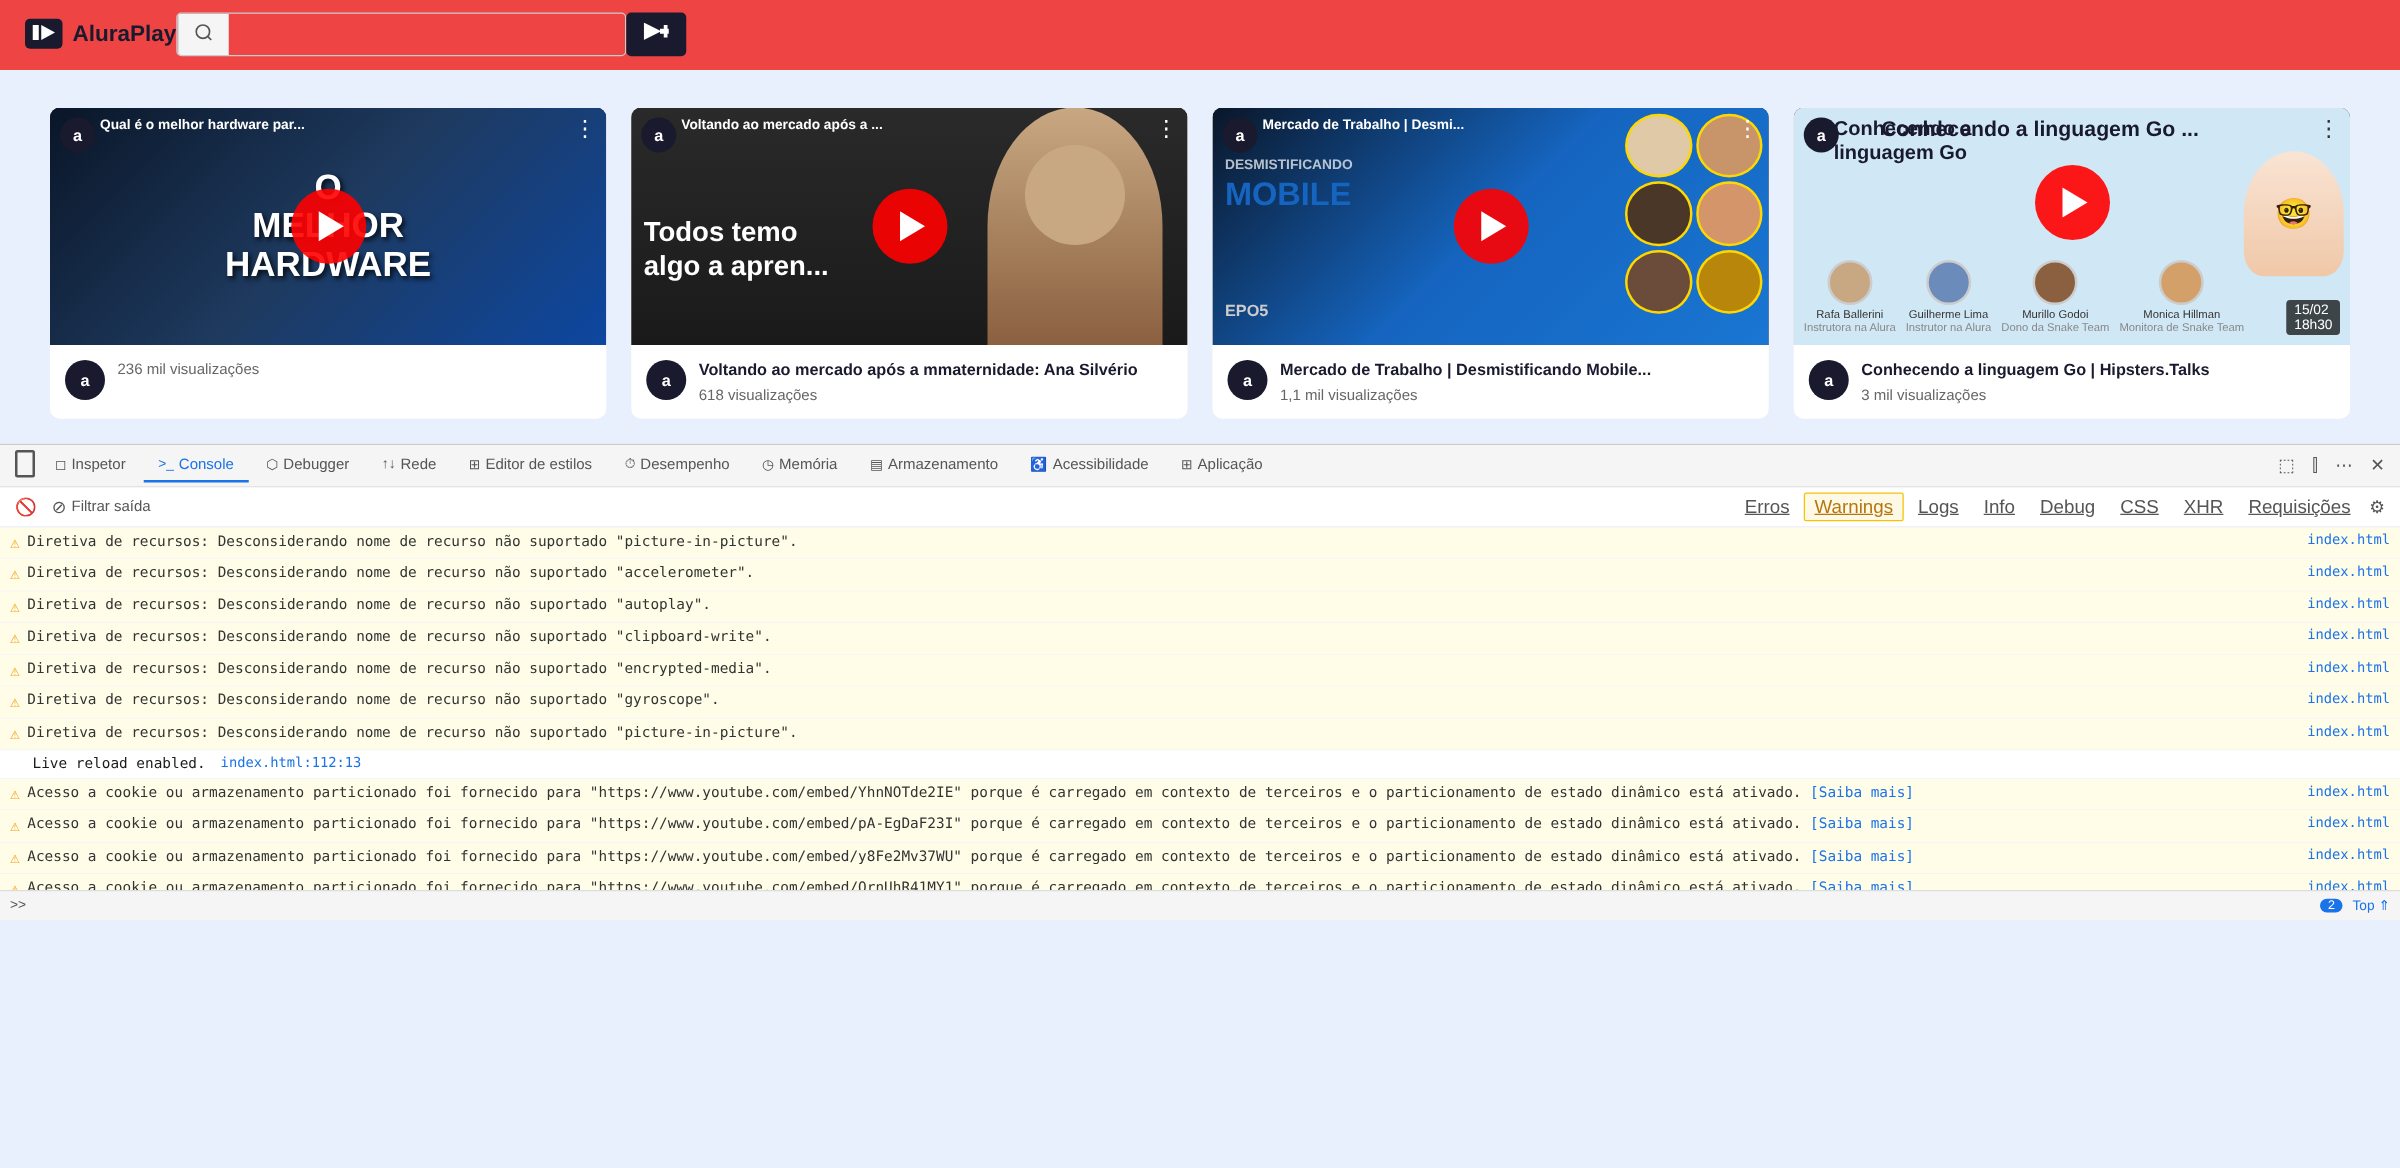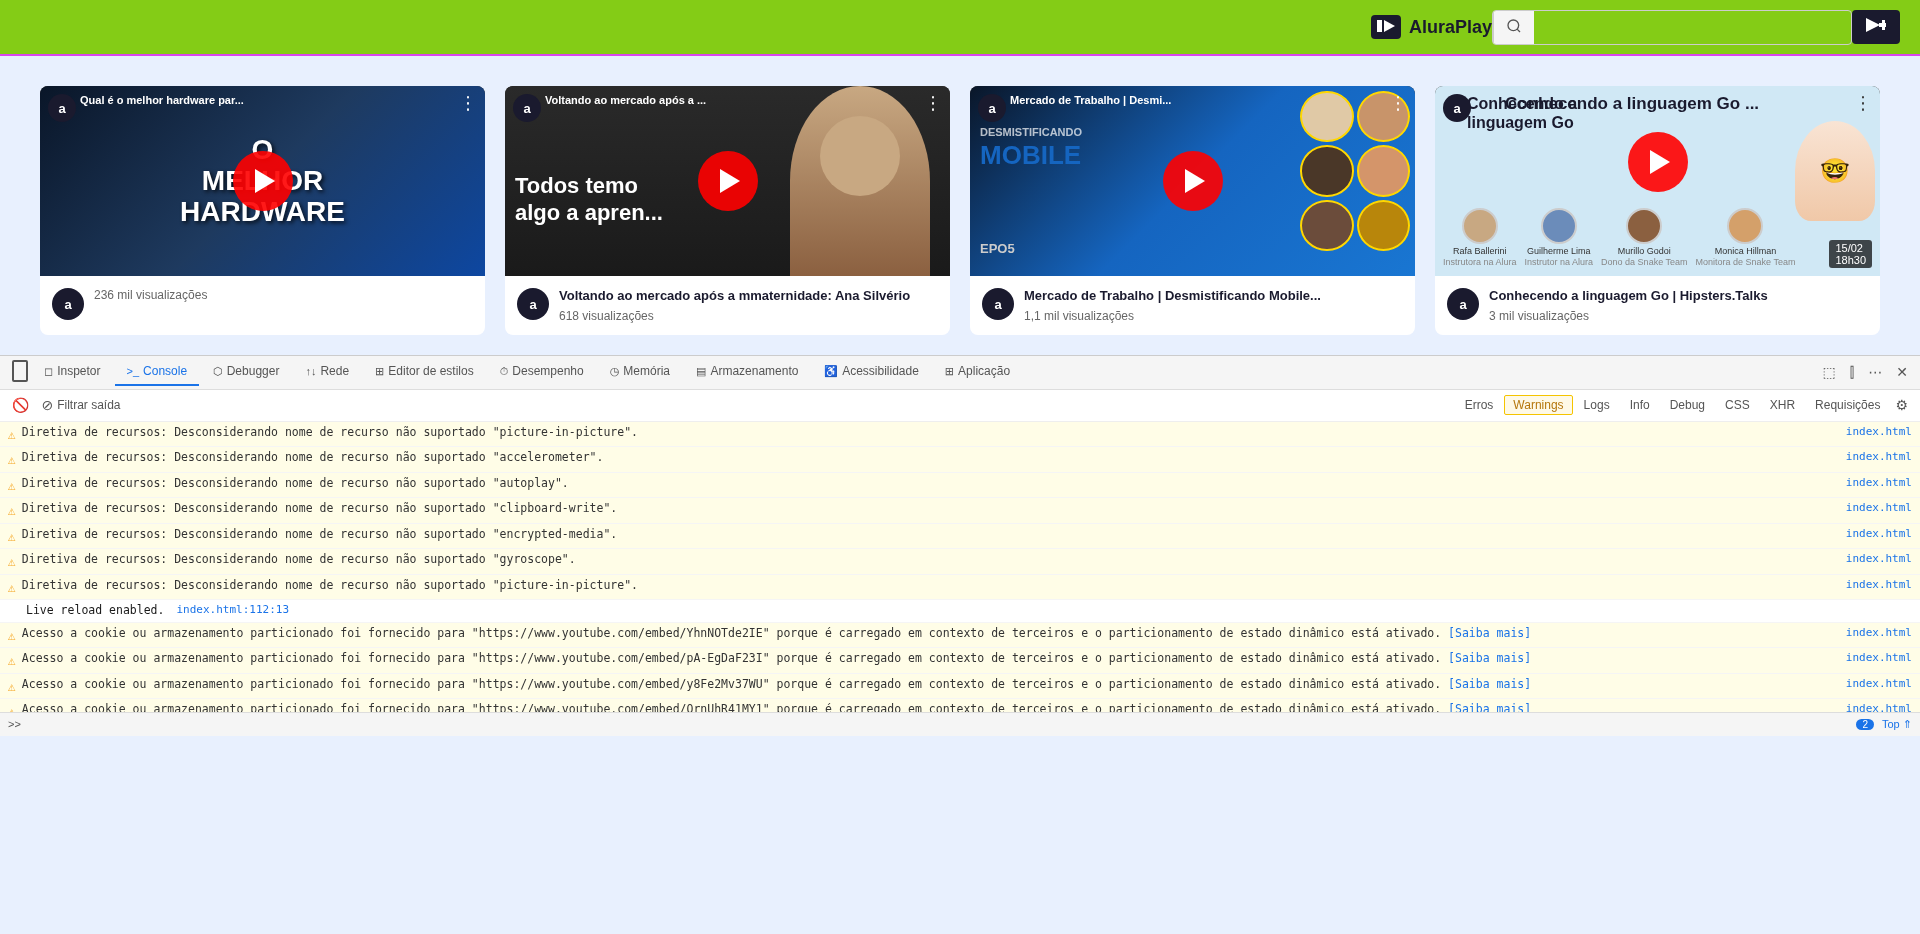--- a/index.html
+++ b/index.html
@@ -1,26 +1,26 @@
 <!DOCTYPE html>
 <html><head>
   <meta charset="utf-8">
   <style>
     * { box-sizing: border-box; margin: 0; padding: 0; }
     body { font-family: Arial, sans-serif; background: #e8f0fe; overflow-x: hidden; }
 
     
     .navbar {
-      background: #84cc16;
-      display: flex;
-      align-items: center;
-      justify-content: flex-end;
+      background: #ef4444;
+      display: flex;
+      align-items: center;
+      justify-content: flex-start;
       padding: 0 20px;
       height: 56px;
-      border-bottom: 2px solid #d946ef;
+      border-bottom: 2px solid #ef4444;
       position: relative;
     }
     .navbar-logo {
       display: flex;
       align-items: center;
       gap: 8px;
       font-weight: bold;
       font-size: 18px;
       color: #1a1a2e;
     }
@@ -321,25 +321,26 @@
     .devtools-filter-buttons {
       margin-left: auto;
       display: flex;
       align-items: center;
       gap: 2px;
     }
     .filter-btn {
       padding: 2px 8px;
       border: 1px solid transparent;
       cursor: pointer;
-      font-size: 12px;
+      font-size: 15px;
       background: none;
       color: #555;
       border-radius: 2px;
       font-family: Arial, sans-serif;
+      text-decoration: underline;
     }
     .filter-btn.active-warn { color: #b5770d; background: #fef9e7; border-color: #f5c400; }
     .filter-btn-settings {
       font-size: 14px;
       cursor: pointer;
       color: #555;
       background: none;
       border: none;
       padding: 0 4px;
     }

